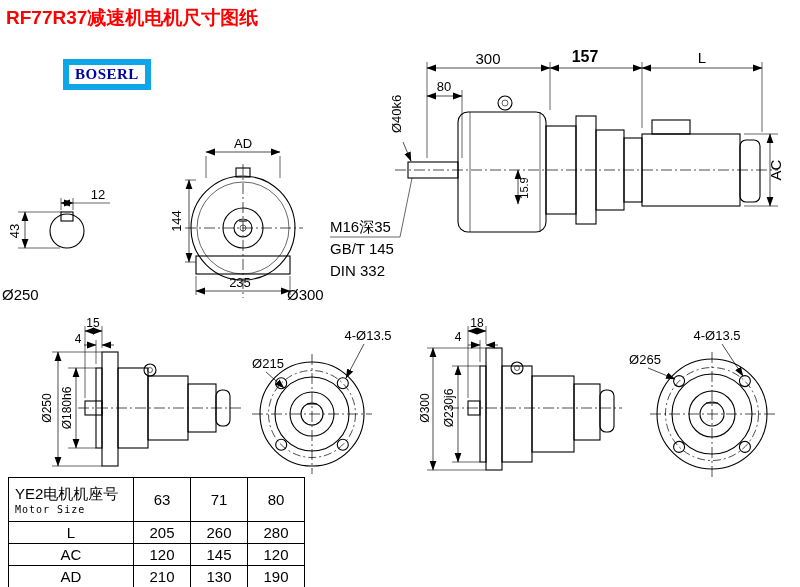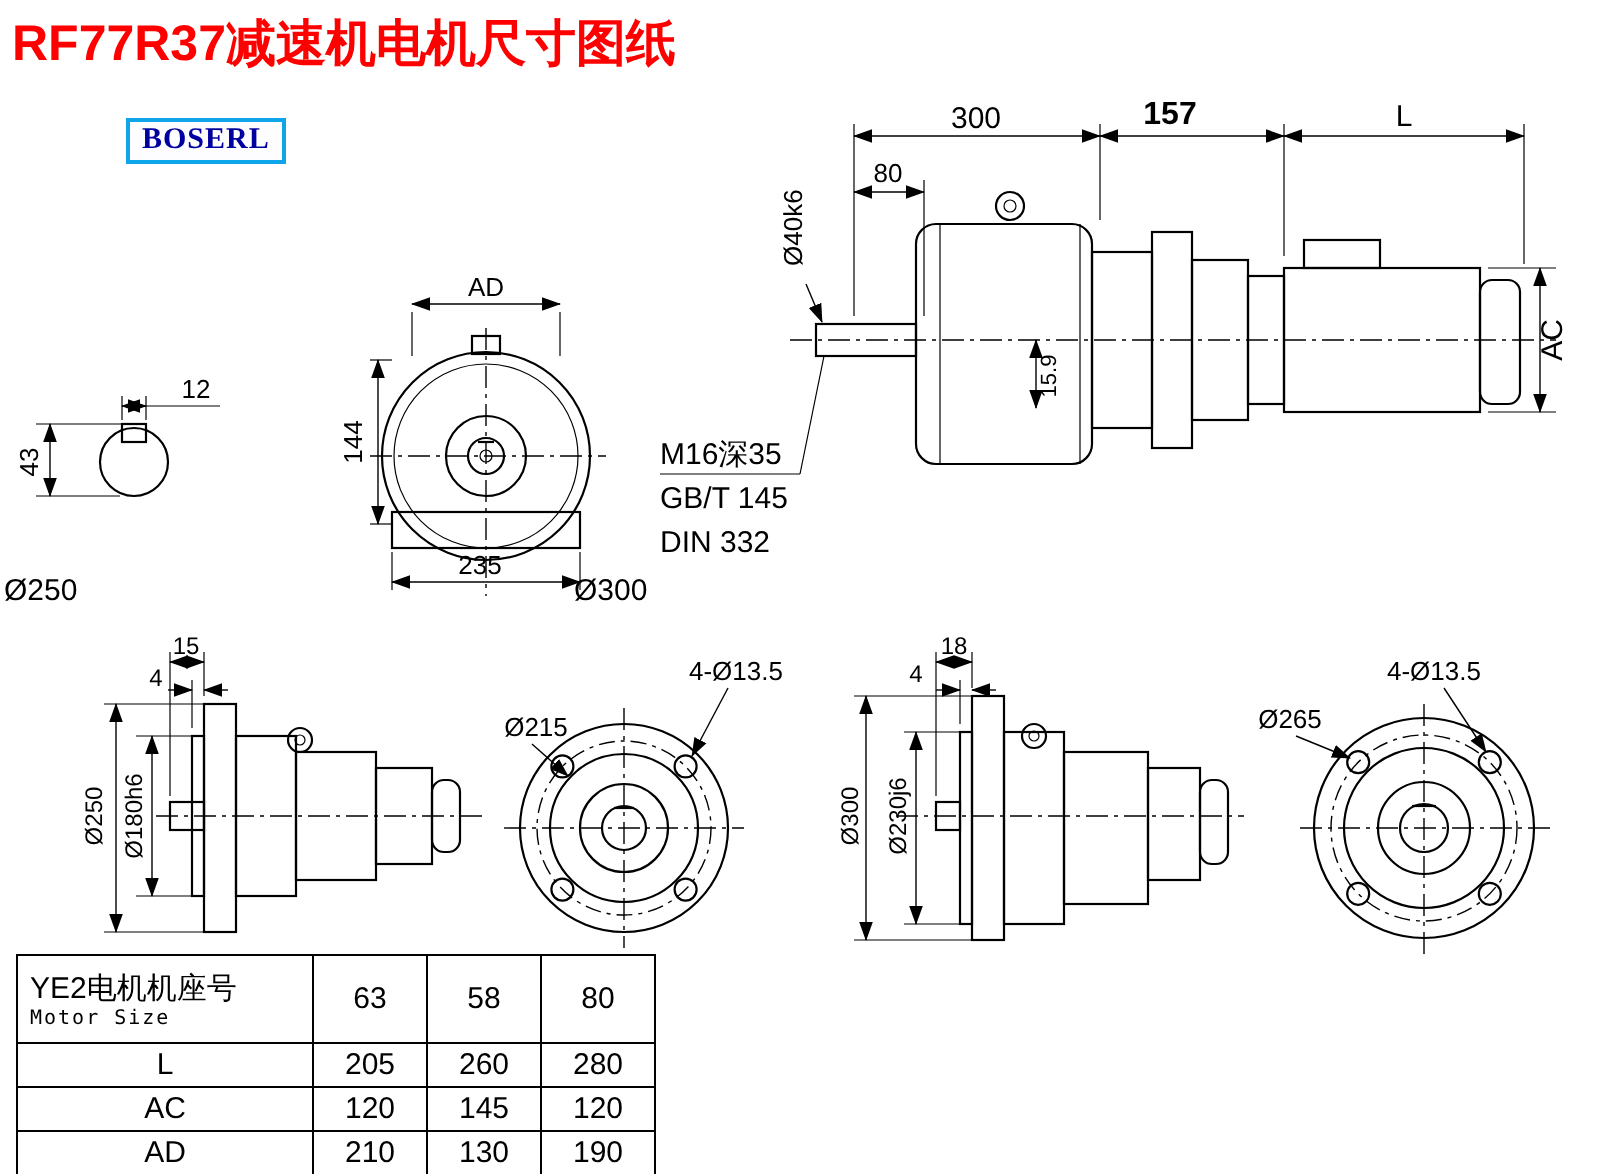--- a/index.html
+++ b/index.html
@@ -1,33 +1,33 @@
 <!DOCTYPE html>
 <html><head>
 <meta charset="utf-8">
 <style>
   *{margin:0;padding:0;box-sizing:border-box}
   body{background:#fff}
   .canvas{position:relative;width:800px;height:587px;background:#fff;font-family:"Liberation Sans",sans-serif;overflow:hidden}
-  .title{position:absolute;left:6px;top:5px;font-size:25px;font-weight:bold;color:#f00;white-space:nowrap}
-  .logo{position:absolute;left:63px;top:59px;border:2px solid #0ea5e9;padding:1px 6px;font-family:"Liberation Serif",serif;font-weight:bold;font-size:15px;color:#0000a0;background:#fdfdff;letter-spacing:.5px}
+  .title{position:absolute;left:6px;top:5px;font-size:19px;font-weight:bold;color:#f00;white-space:nowrap}
+  .logo{position:absolute;left:63px;top:59px;border:6px solid #0ea5e9;padding:1px 6px;font-family:"Liberation Serif",serif;font-weight:bold;font-size:15px;color:#0000a0;background:#fdfdff;letter-spacing:.5px}
   svg.draw{position:absolute;left:0;top:0}
   svg text{font-family:"Liberation Sans",sans-serif;fill:#000;font-size:13px}
   .s{fill:none;stroke:#000;stroke-width:1.1}
   .thin{fill:none;stroke:#000;stroke-width:.6}
   .cl{fill:none;stroke:#000;stroke-width:.7;stroke-dasharray:11 3 2 3}
   .bcl{fill:none;stroke:#000;stroke-width:.7;stroke-dasharray:8 3 2 3}
   .dim{fill:none;stroke:#000;stroke-width:.7}
   .f15{font-size:15px}
   .f12{font-size:12px}
   .f11{font-size:11px}
   .b16{font-size:16px;font-weight:bold}
   .spec{position:absolute;left:8px;top:477px;border-collapse:collapse;background:#fff}
   .spec td{border:1px solid #000;text-align:center;font-size:15px;height:22px;padding:0 2px;color:#000}
-  .spec td.c0{width:148px}
+  .spec td.c0{width:125px}
   .spec td.cn{width:57px}
   .spec td.hdr{text-align:left;padding-left:6px;height:44px}
   .mono{font-family:"DejaVu Sans Mono",monospace;font-size:10px;letter-spacing:1px}
 </style>
 </head>
 <body>
 
 <div class="canvas">
 
   <div class="title">RF77R37减速机电机尺寸图纸</div>
@@ -236,21 +236,21 @@
   </svg>
 
   <table class="spec">
     <tbody>
         <tr>
       <td class="c0 hdr">
         <div>YE2电机机座号</div>
         <div class="mono">Motor Size</div>
       </td>
       <td class="cn">63</td>
-      <td class="cn">58</td>
+      <td class="cn">71</td>
       <td class="cn">80</td>
     </tr>
     <tr>
       <td class="c0">L</td>
       <td class="cn">205</td>
       <td class="cn">260</td>
       <td class="cn">280</td>
     </tr>
     <tr>
       <td class="c0">AC</td>

